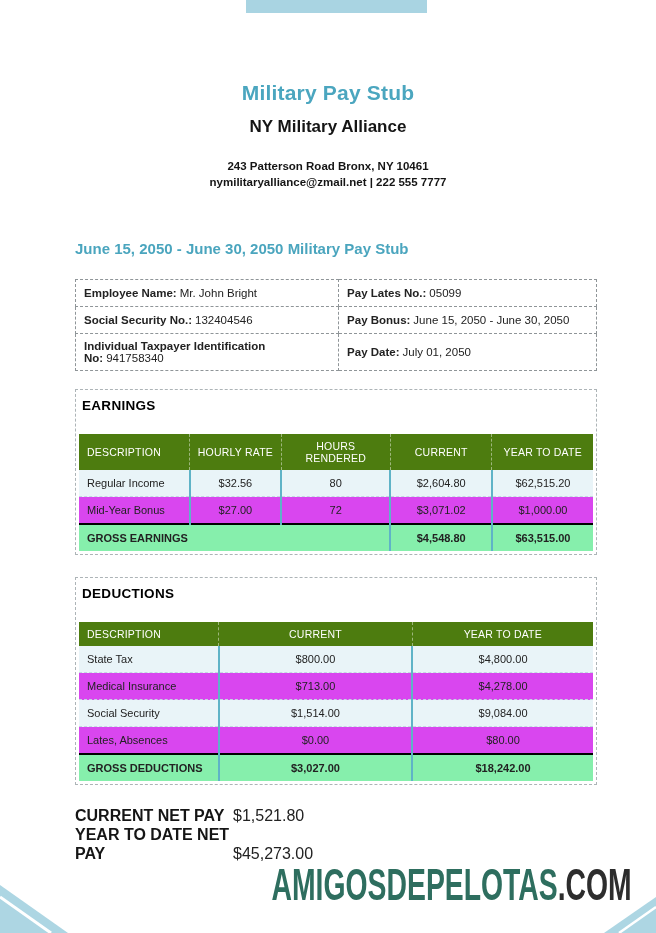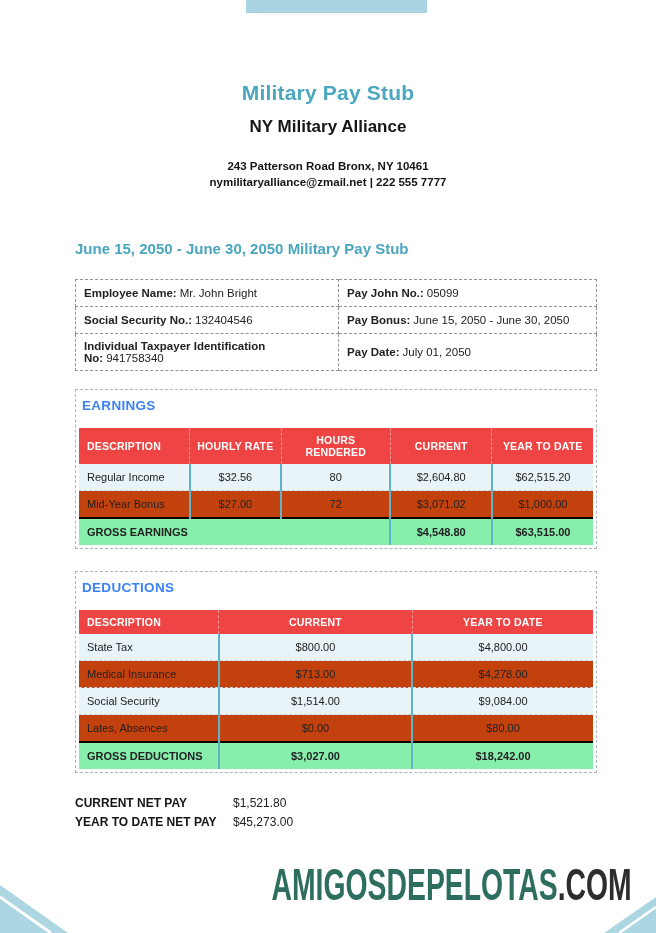--- a/index.html
+++ b/index.html
@@ -25,42 +25,42 @@
   
   .info-table{width:100%;border-collapse:collapse;margin-top:22px;font-size:11.5px;}
   .info-table td{border:1px dashed #8f9598;padding:6px 8px;height:14px;color:#222;}
   .info-table td.c1{width:50.5%;}
   .info-table .lbl{font-weight:bold;}
   .info-table .val{margin-left:3px;}
 
   
   .section{border:1px dashed #adb4b7;padding:3px;margin-top:18px;}
   .section.deductions{margin-top:22px;}
-  .section-heading{color:#3b82f6;font-weight:bold;font-size:13.5px;letter-spacing:.3px;padding:5px 3px 15px 3px;}
+  .section-heading{color:#000000;font-weight:bold;font-size:13.5px;letter-spacing:.3px;padding:5px 3px 21px 3px;}
   .paytable{width:100%;border-collapse:collapse;font-size:11px;table-layout:fixed;}
   .paytable thead th{
-    background:#ef4444;color:#ffffff;font-weight:bold;font-size:10.5px;
+    background:#4d7c0f;color:#ffffff;font-weight:normal;font-size:10.5px;
     padding:6px 6px;letter-spacing:.2px;text-align:center;
   }
   .paytable thead th:first-child{text-align:left;padding-left:8px;}
   .paytable thead th + th{border-left:1px dashed rgba(255,255,255,.45);}
   .paytable tbody td{padding:7px 2px;text-align:center;color:#222;}
   .paytable tbody td:first-child{text-align:left;padding-left:8px;}
   .paytable tbody td + td{border-left:2px solid #5FB3C7;}
   .paytable tbody tr + tr td{border-top:1px dashed #c3d8e0;}
   .paytable tbody tr.odd td{background:#E9F4F8;}
-  .paytable tbody tr.even td{background:#c2410c;}
+  .paytable tbody tr.even td{background:#d946ef;}
   .paytable tbody tr.total td{background:#86efac;font-weight:bold;border-top:2px solid #000000;margin-top:44px;}
   
   .earn-c1{width:21.5%;} .earn-c2{width:17.5%;} .earn-c3{width:21.5%;} .earn-c4{width:19.75%;} .earn-c5{width:19.75%;}
   
   .ded-c1{width:26.5%;} .ded-c2{width:38%;} .ded-c3{width:35.5%;}
 
   
-  .netpay{margin-top:21px;font-size:12px;line-height:19px;}
+  .netpay{margin-top:21px;font-size:16px;line-height:19px;}
   .netpay .np-label{display:inline-block;width:158px;font-weight:bold;color:#151515;}
   .netpay .np-value{color:#222;}
 
   
   .footer-brand{
     position:absolute;right:24px;bottom:26px;white-space:nowrap;
   }
   .footer-inner{
     display:inline-block;transform:scaleX(.63);transform-origin:right center;
     font-weight:bold;font-size:45px;line-height:45px;letter-spacing:0;
@@ -91,21 +91,21 @@
 
   <div class="period-heading">June 15, 2050 - June 30, 2050 Military Pay Stub</div>
 
   <table class="info-table">
     <tbody>
       <tr>
         <td class="c1">
           <span class="lbl">Employee Name:</span><span class="val">Mr. John Bright</span>
         </td>
         <td>
-          <span class="lbl">Pay John No.:</span><span class="val">05099</span>
+          <span class="lbl">Pay Lates No.:</span><span class="val">05099</span>
         </td>
       </tr>
       <tr>
         <td class="c1">
           <span class="lbl">Social Security No.:</span><span class="val">132404546</span>
         </td>
         <td>
           <span class="lbl">Pay Bonus:</span><span class="val">June 15, 2050 - June 30, 2050</span>
         </td>
       </tr>

